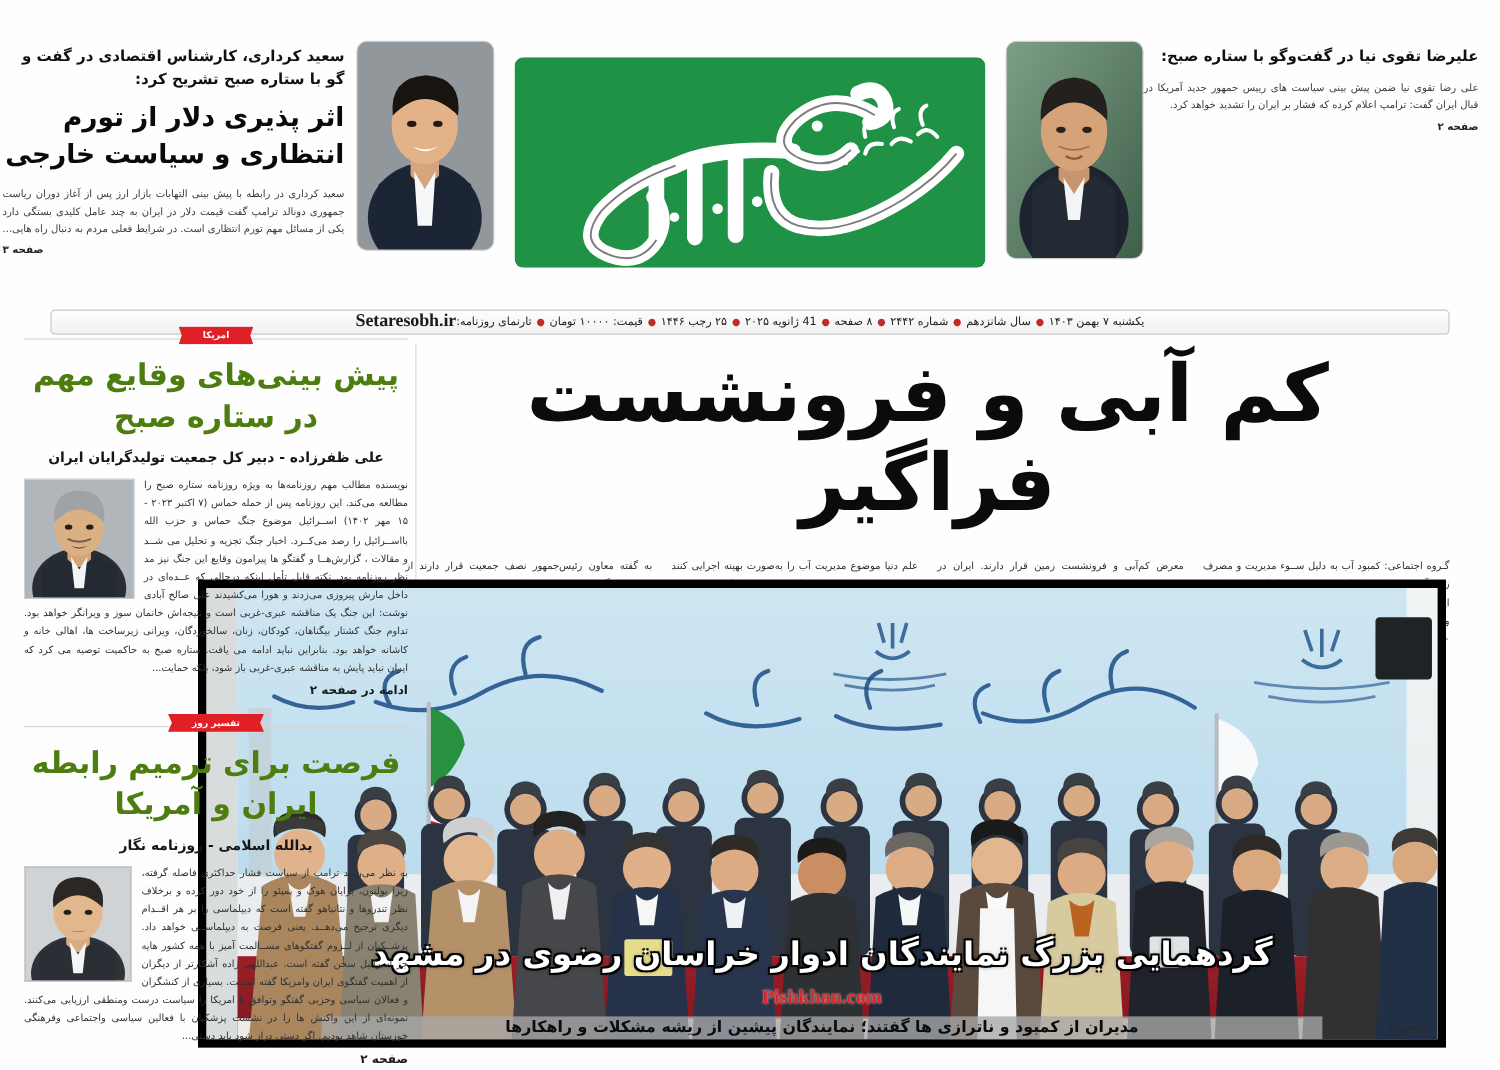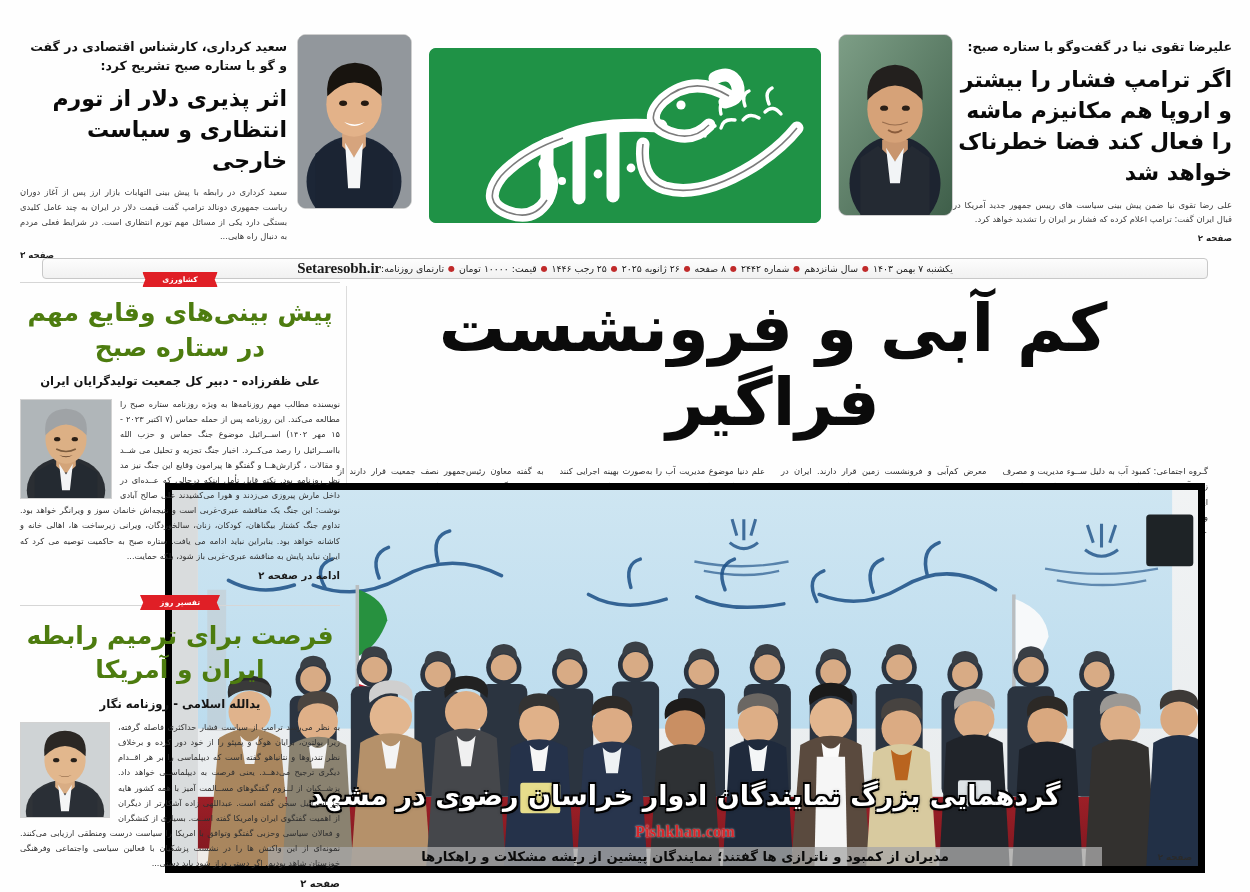--- a/index.html
+++ b/index.html
@@ -22,21 +22,21 @@
     position: absolute; top: 0; right: 0; left: 0; height: 252px;
     display: flex; flex-direction: row;
   }
 
   
   .teaser-right {
     width: 420px; padding: 34px 18px 0 8px;
     display: flex; flex-direction: row; 
   }
   .teaser-left {
-    width: 420px; padding: 34px 8px 0 20px;
+    width: 420px; padding: 34px 8px 0 2px;
     display: flex; flex-direction: row-reverse; gap: 10px;
   }
   .teaser-text { flex: 1; text-align: right; padding-top: 4px; }
   .kicker {
     font-size: 12.5px; font-weight: bold; color: #111;
     line-height: 1.5; margin-bottom: 7px; letter-spacing: -0.2px;
   }
   .teaser-head {
     font-size: 22px; font-weight: bold; color: #0a0a0a;
     line-height: 1.42; letter-spacing: -0.5px;
@@ -199,21 +199,20 @@
 </head>
 <body>
 
 <div class="page">
 
   <div class="topband">
 
     <div class="teaser-right">
       <div class="teaser-text">
         <div class="kicker">علیرضا تقوی نیا در گفت‌وگو با ستاره صبح:</div>
-        <div class="teaser-head">اگر ترامپ فشار را بیشتر و اروپا هم مکانیزم ماشه را فعال کند فضا خطرناک خواهد شد</div>
         <div class="teaser-lede">علی رضا تقوی نیا ضمن پیش بینی سیاست های رییس جمهور جدید آمریکا در قبال ایران گفت: ترامپ اعلام کرده که فشار بر ایران را تشدید خواهد کرد.</div>
         <div class="teaser-page right">صفحه ۲</div>
       </div>
       <div class="portrait tall">
         <svg viewBox="0 0 115 182" preserveAspectRatio="xMidYMid slice" aria-hidden="true">
           <defs>
             <linearGradient id="bgA" x1="0" y1="0" x2="1" y2="1">
               <stop offset="0" stop-color="#7d9e86"></stop>
                 <stop offset="1" stop-color="#3f5f4a"></stop>
             </linearGradient>
@@ -298,21 +297,21 @@
 
   <div class="infobar">
     <span>یکشنبه ۷ بهمن ۱۴۰۳</span>
     <span class="sep">●</span>
     <span>سال شانزدهم</span>
     <span class="sep">●</span>
     <span>شماره ۲۴۴۲</span>
     <span class="sep">●</span>
     <span>۸ صفحه</span>
     <span class="sep">●</span>
-    <span>۲۶ ژانویه ۲۰۲۵</span>
+    <span>41 ژانویه ۲۰۲۵</span>
     <span class="sep">●</span>
     <span>۲۵ رجب ۱۴۴۶</span>
     <span class="sep">●</span>
     <span>قیمت: ۱۰۰۰۰ تومان</span>
     <span class="sep">●</span>
     <span>تارنمای روزنامه:</span>
     <span class="site">Setaresobh.ir</span>
   </div>
 
   <div class="vrule"></div>
@@ -539,21 +538,21 @@
     <div class="photo-caption">گردهمایی بزرگ نمایندگان ادوار خراسان رضوی در مشهد</div>
     <div class="photo-watermark">Pishkhan.com</div>
     <div class="photo-subcaption">مدیران از کمبود و ناترازی ها گفتند؛ نمایندگان پیشین از ریشه مشکلات و راهکارها</div>
     <div class="photo-pageno">صفحه ۲</div>
   </div>
 
   <div class="sidebar">
 
     <div class="side-block">
       <div class="divider-top"></div>
-      <div class="tag">کشاورزی</div>
+      <div class="tag">امریکا</div>
       <div class="side-head">پیش بینی‌های وقایع مهم در ستاره صبح</div>
       <div class="side-byline">علی ظفرزاده - دبیر کل جمعیت تولیدگرایان ایران</div>
       <div class="side-body">
         <span class="side-portrait">
           <svg viewBox="0 0 92 100" preserveAspectRatio="xMidYMid slice" aria-hidden="true">
             <rect width="92" height="100" fill="#b9bec1"></rect>
             <rect width="92" height="100" fill="#a7adb1" opacity=".5"></rect>
             <ellipse cx="46" cy="92" rx="40" ry="34" fill="#2a2e33"></ellipse>
             <rect x="36" y="58" width="20" height="16" fill="#d3a479"></rect>
             <ellipse cx="46" cy="40" rx="21" ry="25" fill="#dcb085"></ellipse>

